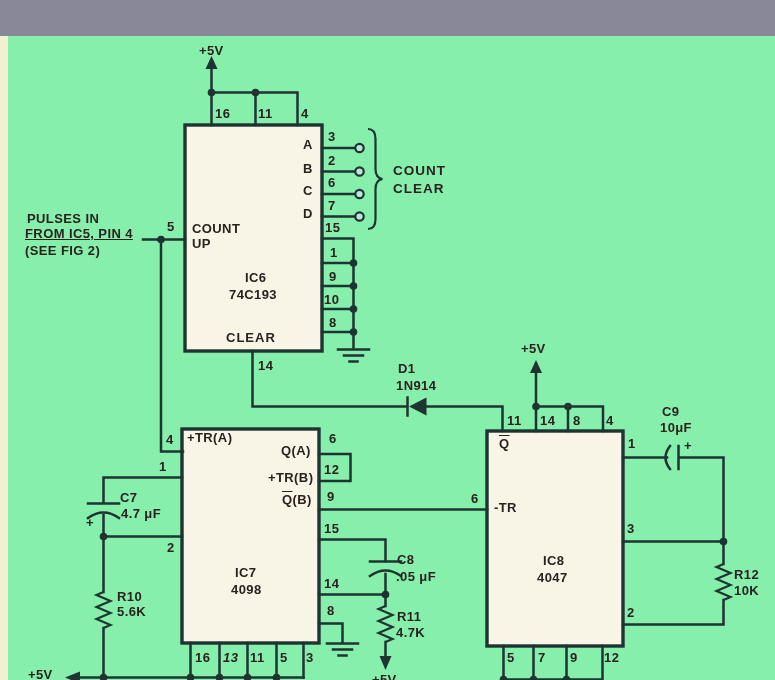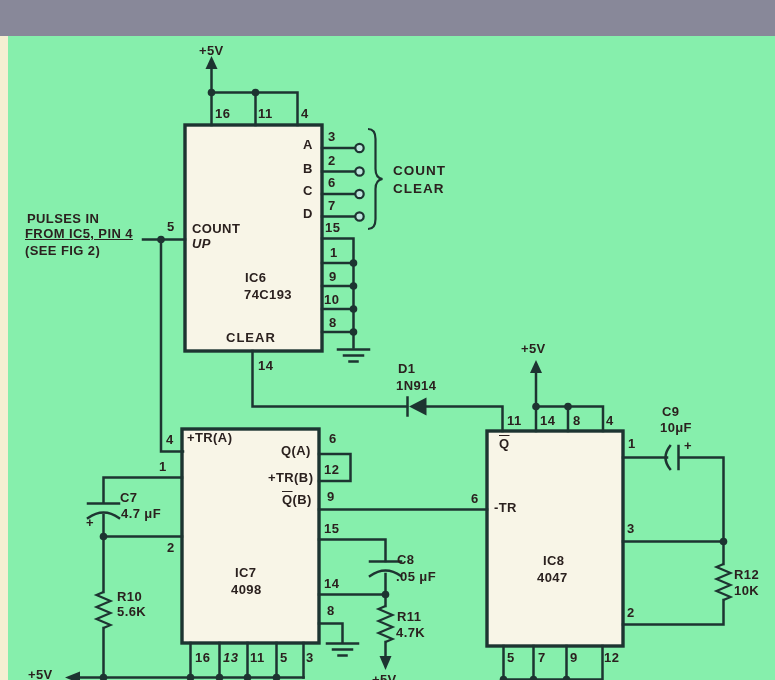--- a/index.html
+++ b/index.html
@@ -116,23 +116,23 @@
   <div class="lbl big" style="left:393px;top:145px;letter-spacing:1px;">CLEAR</div>
 
   <div class="lbl" style="left:325px;top:185px;">15</div>
   <div class="lbl" style="left:330px;top:210px;">1</div>
   <div class="lbl" style="left:329px;top:234px;">9</div>
   <div class="lbl" style="left:324px;top:257px;">10</div>
   <div class="lbl" style="left:329px;top:280px;">8</div>
 
   <div class="lbl" style="left:167px;top:184px;">5</div>
   <div class="lbl" style="left:192px;top:186px;text-align:center;">COUNT</div>
-  <div class="lbl" style="left:192px;top:201px;font-style:italic;">UP</div>
+  <div class="lbl" style="left:192px;top:201px;">UP</div>
   <div class="lbl" style="left:245px;top:235px;">IC6</div>
-  <div class="lbl" style="left:244px;top:252px;">74C193</div>
+  <div class="lbl" style="left:229px;top:252px;">74C193</div>
   <div class="lbl" style="left:226px;top:295px;letter-spacing:1px;">CLEAR</div>
   <div class="lbl" style="left:258px;top:323px;">14</div>
 
   <div class="lbl" style="left:27px;top:176px;">PULSES IN</div>
   <div class="lbl" style="left:25px;top:191px;text-decoration:underline;">FROM IC5, PIN 4</div>
   <div class="lbl" style="left:25px;top:208px;">(SEE FIG 2)</div>
 
   <div class="lbl" style="left:398px;top:326px;">D1</div>
   <div class="lbl" style="left:396px;top:343px;">1N914</div>
 

